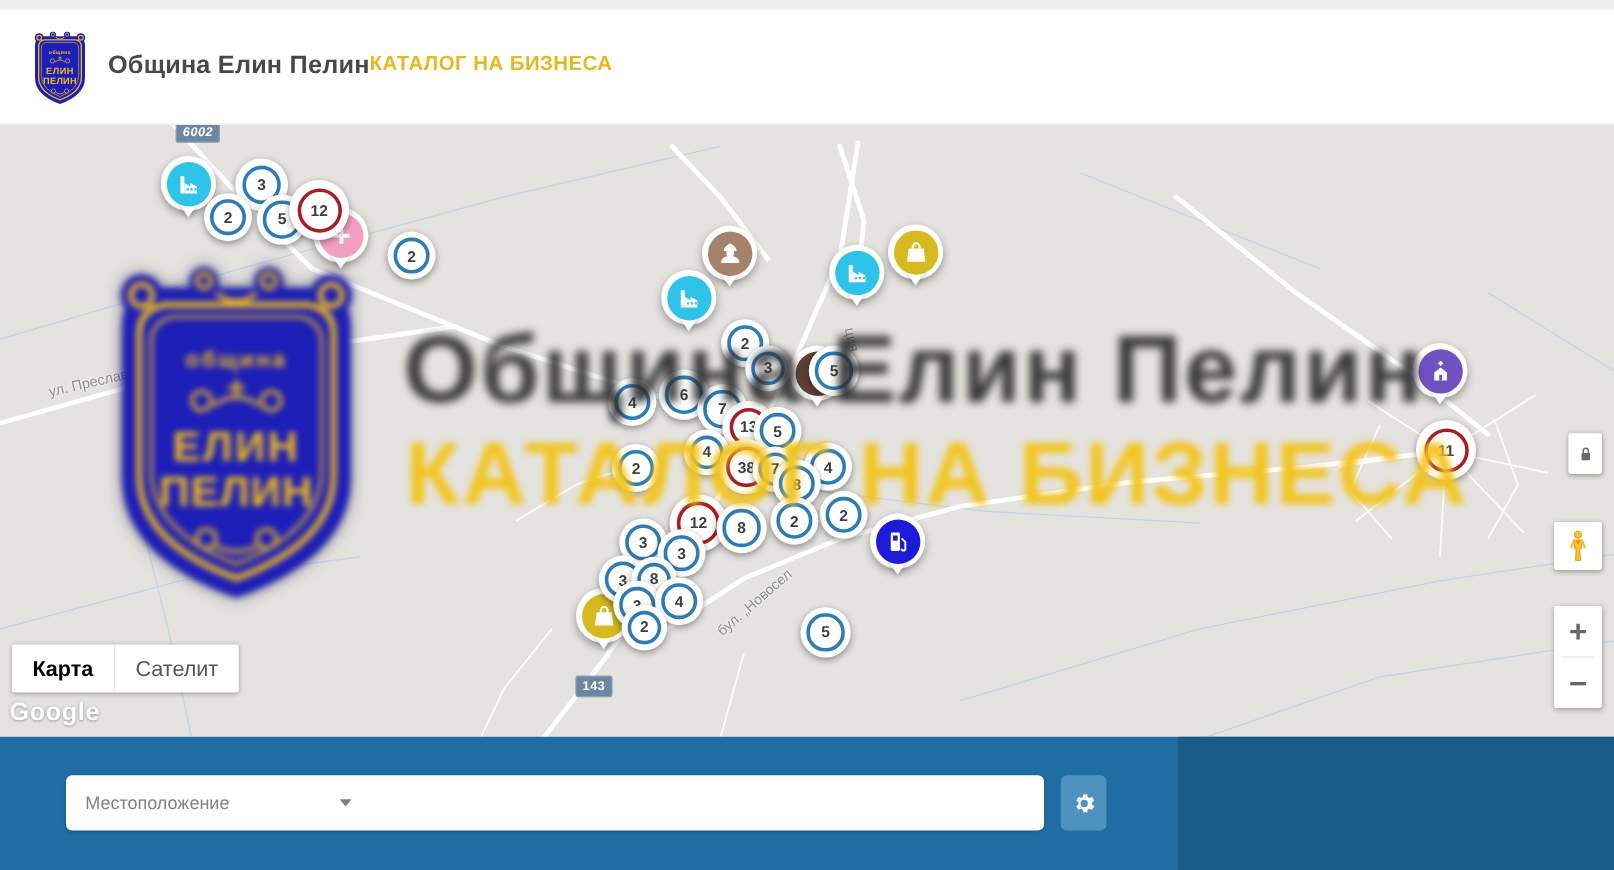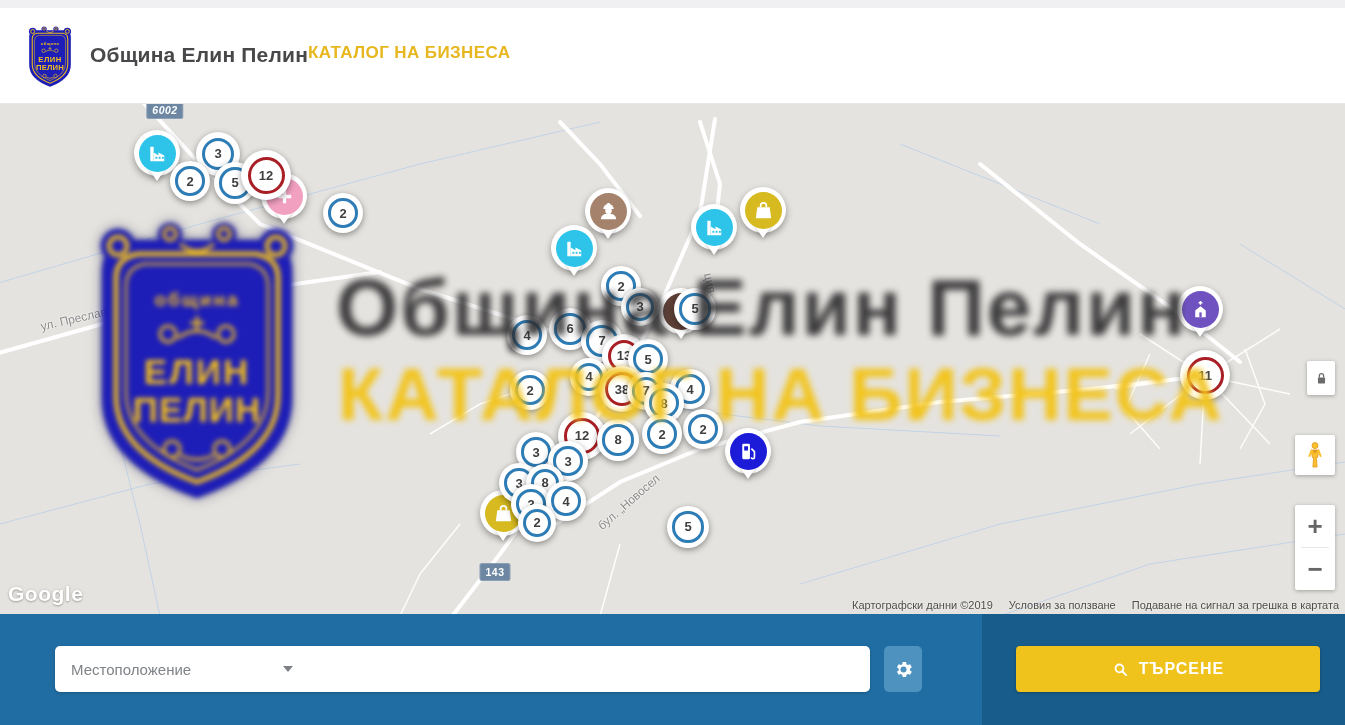--- a/index.html
+++ b/index.html
@@ -401,26 +401,25 @@
         </span>
       </div>
     </div>
 
   <svg class="wm-emblem" viewBox="0 0 230 292">
       <use href="#shield"></use>
     </svg>
   <div class="wm-title">Община Елин Пелин</div>
   <div class="wm-subtitle">КАТАЛОГ НА БИЗНЕСА</div>
 
+  <div class="maptype">
+    <div class="maptype-btn active">Карта</div>
+    <div class="maptype-btn inactive">Сателит</div>
+  </div>
   <div class="google-logo">Google</div>
-  <div class="attribution">
-      <span class="attr-item">Картографски данни ©2019</span>
-      <span class="attr-item link">Условия за ползване</span>
-      <span class="attr-item link">Подаване на сигнал за грешка в картата</span>
-    </div>
 
   <div class="ctl-lock">
     <svg viewBox="0 0 24 24">
         <rect x="7" y="10.5" width="10" height="8.5" rx="1" fill="#6b6b6b"></rect>
         <path d="M9 10.5V8a3 3 0 016 0v2.5" fill="none" stroke="#6b6b6b" stroke-width="1.8"></path>
       </svg>
   </div>
   <div class="ctl-pegman">
     <svg viewBox="0 0 24 28">
       <circle cx="12" cy="4.6" r="3" fill="#fbc02d" stroke="#e0961c" stroke-width=".8"></circle>
@@ -445,20 +444,13 @@
       <span class="caret"></span>
     </div>
   </div>
 
   <div class="gear-btn">
     <svg viewBox="0 0 24 24">
         <path fill="#fff" fill-rule="evenodd" d="M19.4 13a7.5 7.5 0 000-2l2.1-1.6-2-3.5-2.5 1a7.5 7.5 0 00-1.7-1L15 3.5h-4l-.3 2.4a7.5 7.5 0 00-1.7 1l-2.5-1-2 3.5L6.6 11a7.5 7.5 0 000 2l-2.1 1.6 2 3.5 2.5-1a7.5 7.5 0 001.7 1l.3 2.4h4l.3-2.4a7.5 7.5 0 001.7-1l2.5 1 2-3.5-2.1-1.6zM12 15.5a3.5 3.5 0 110-7 3.5 3.5 0 010 7z"></path>
       </svg>
   </div>
 
-  <button class="search-btn">
-    <svg viewBox="0 0 24 24">
-        <circle cx="10.5" cy="10.5" r="5.5" fill="none" stroke="#fff" stroke-width="2.6"></circle>
-        <path d="M14.8 14.8L20 20" stroke="#fff" stroke-width="2.8" stroke-linecap="round"></path>
-      </svg>
-    <span class="lbl">ТЪРСЕНЕ</span>
-  </button>
 </div>
 
 </body></html>

